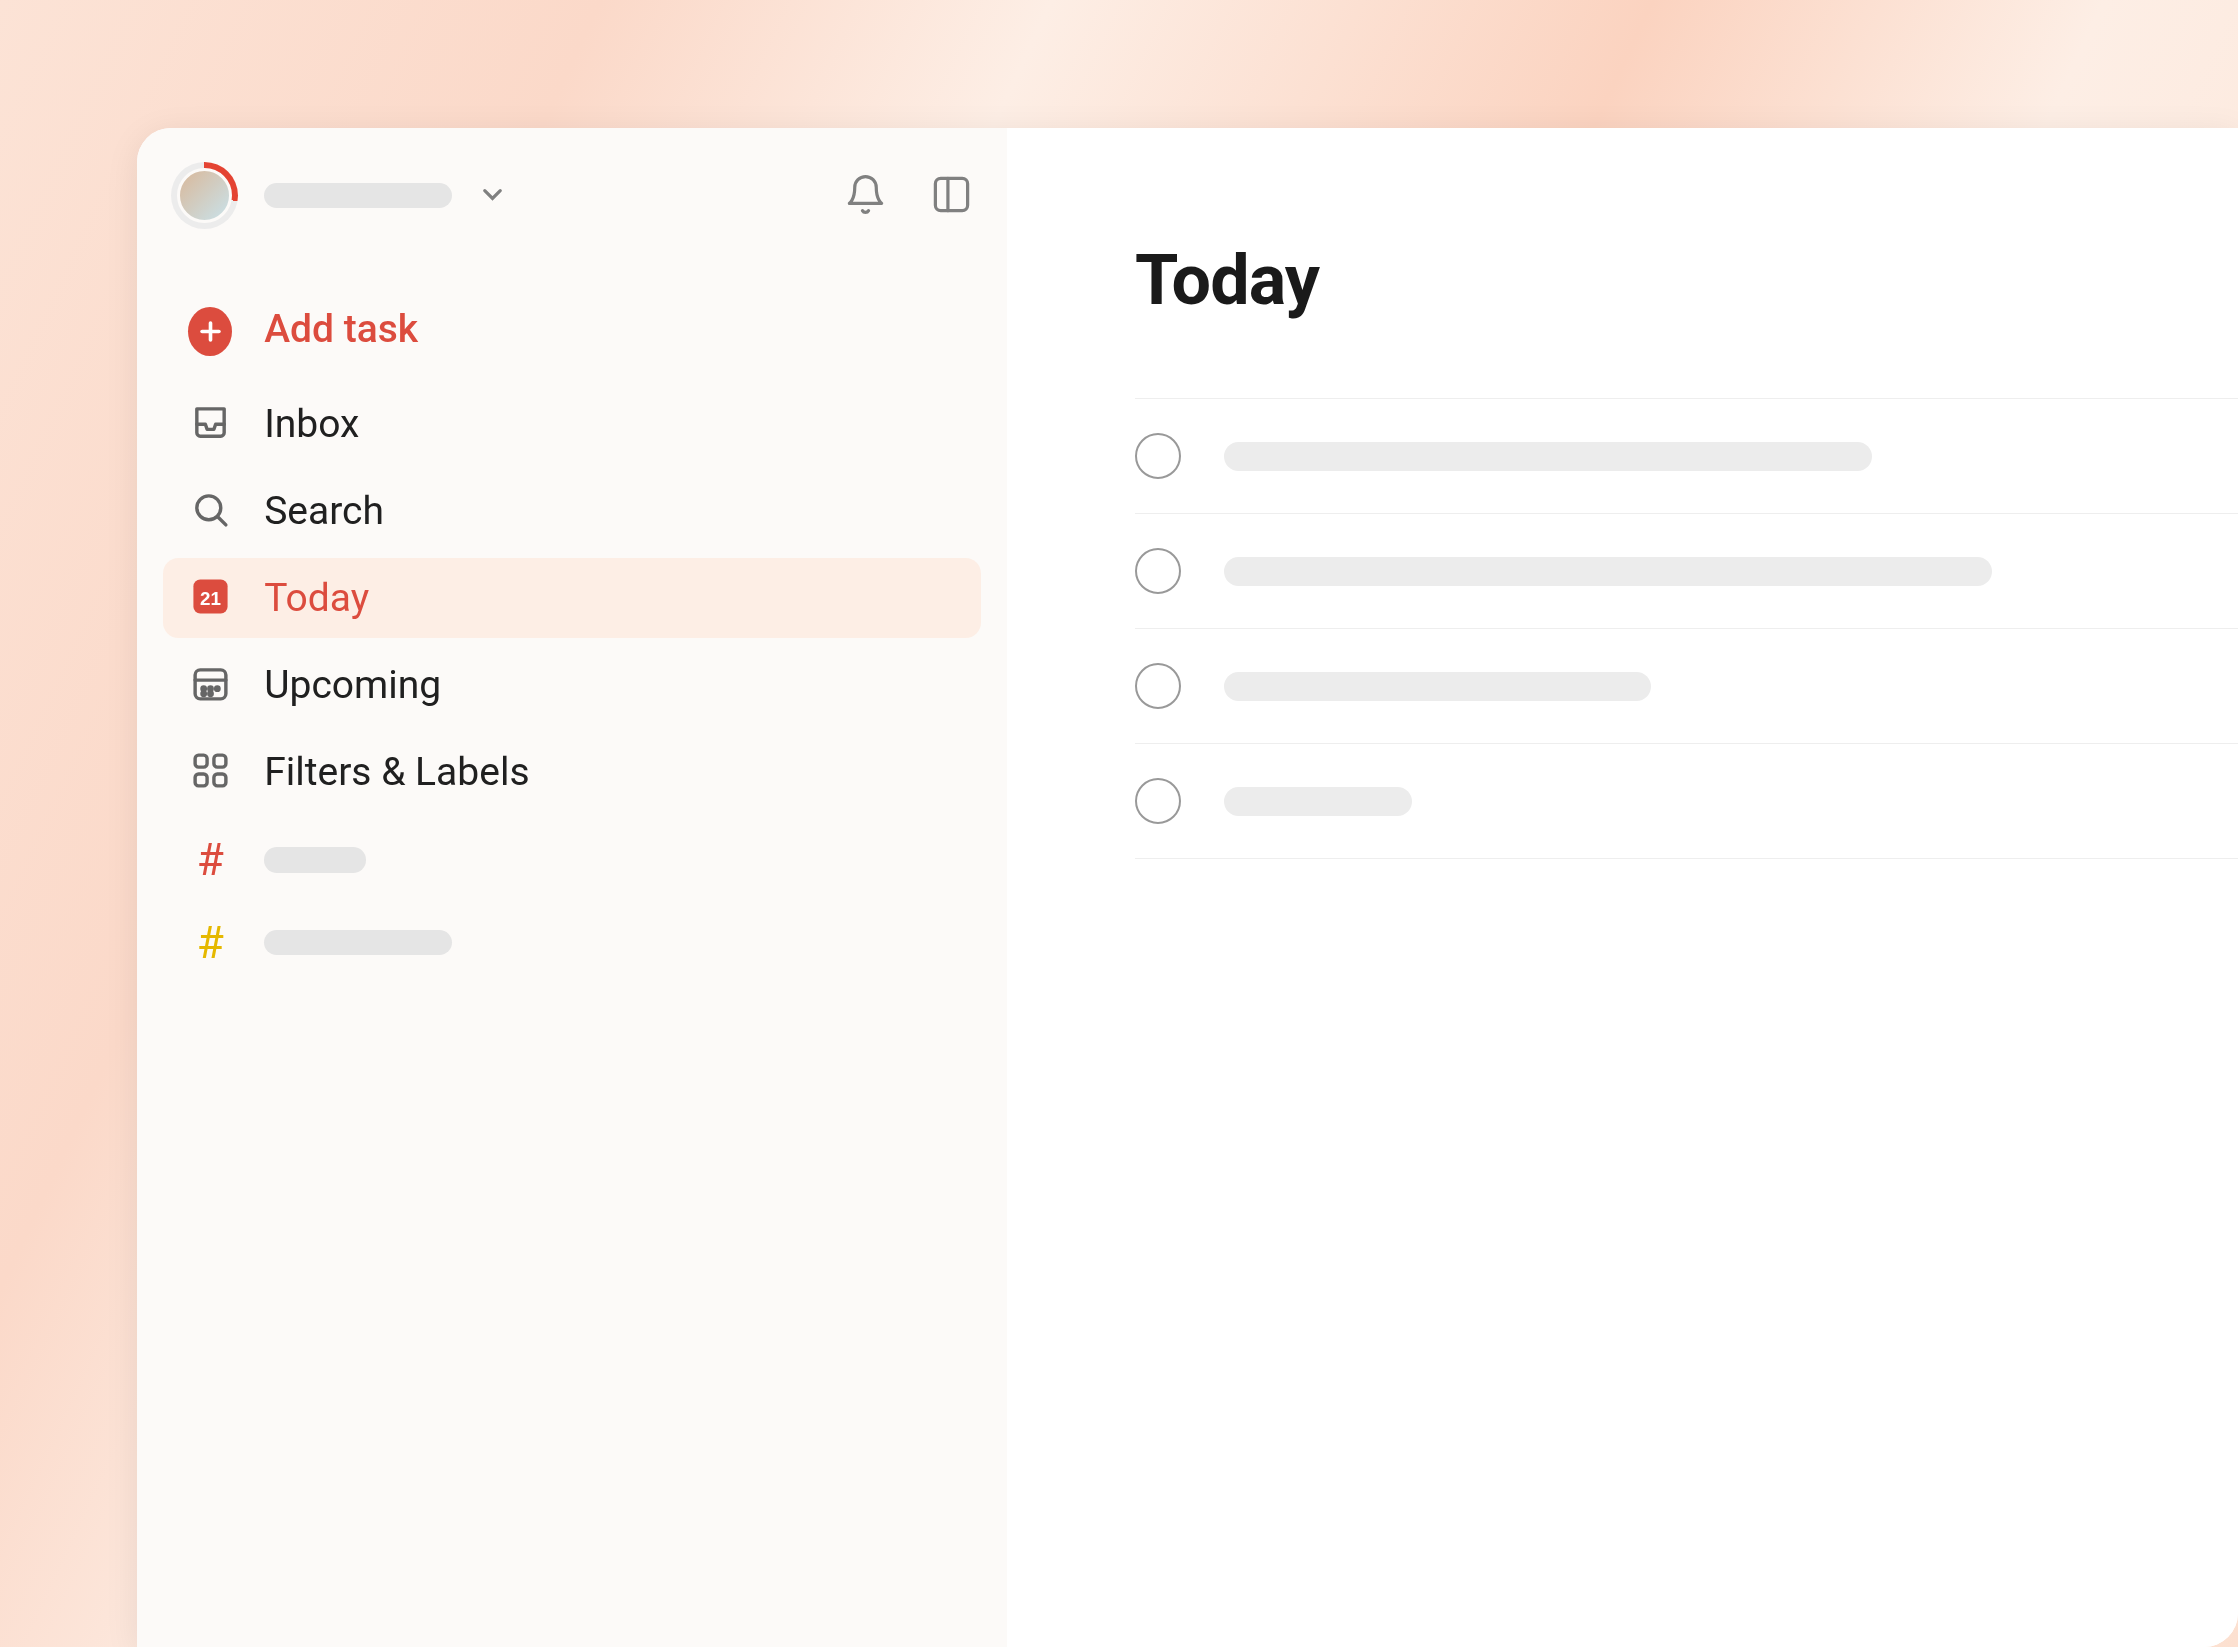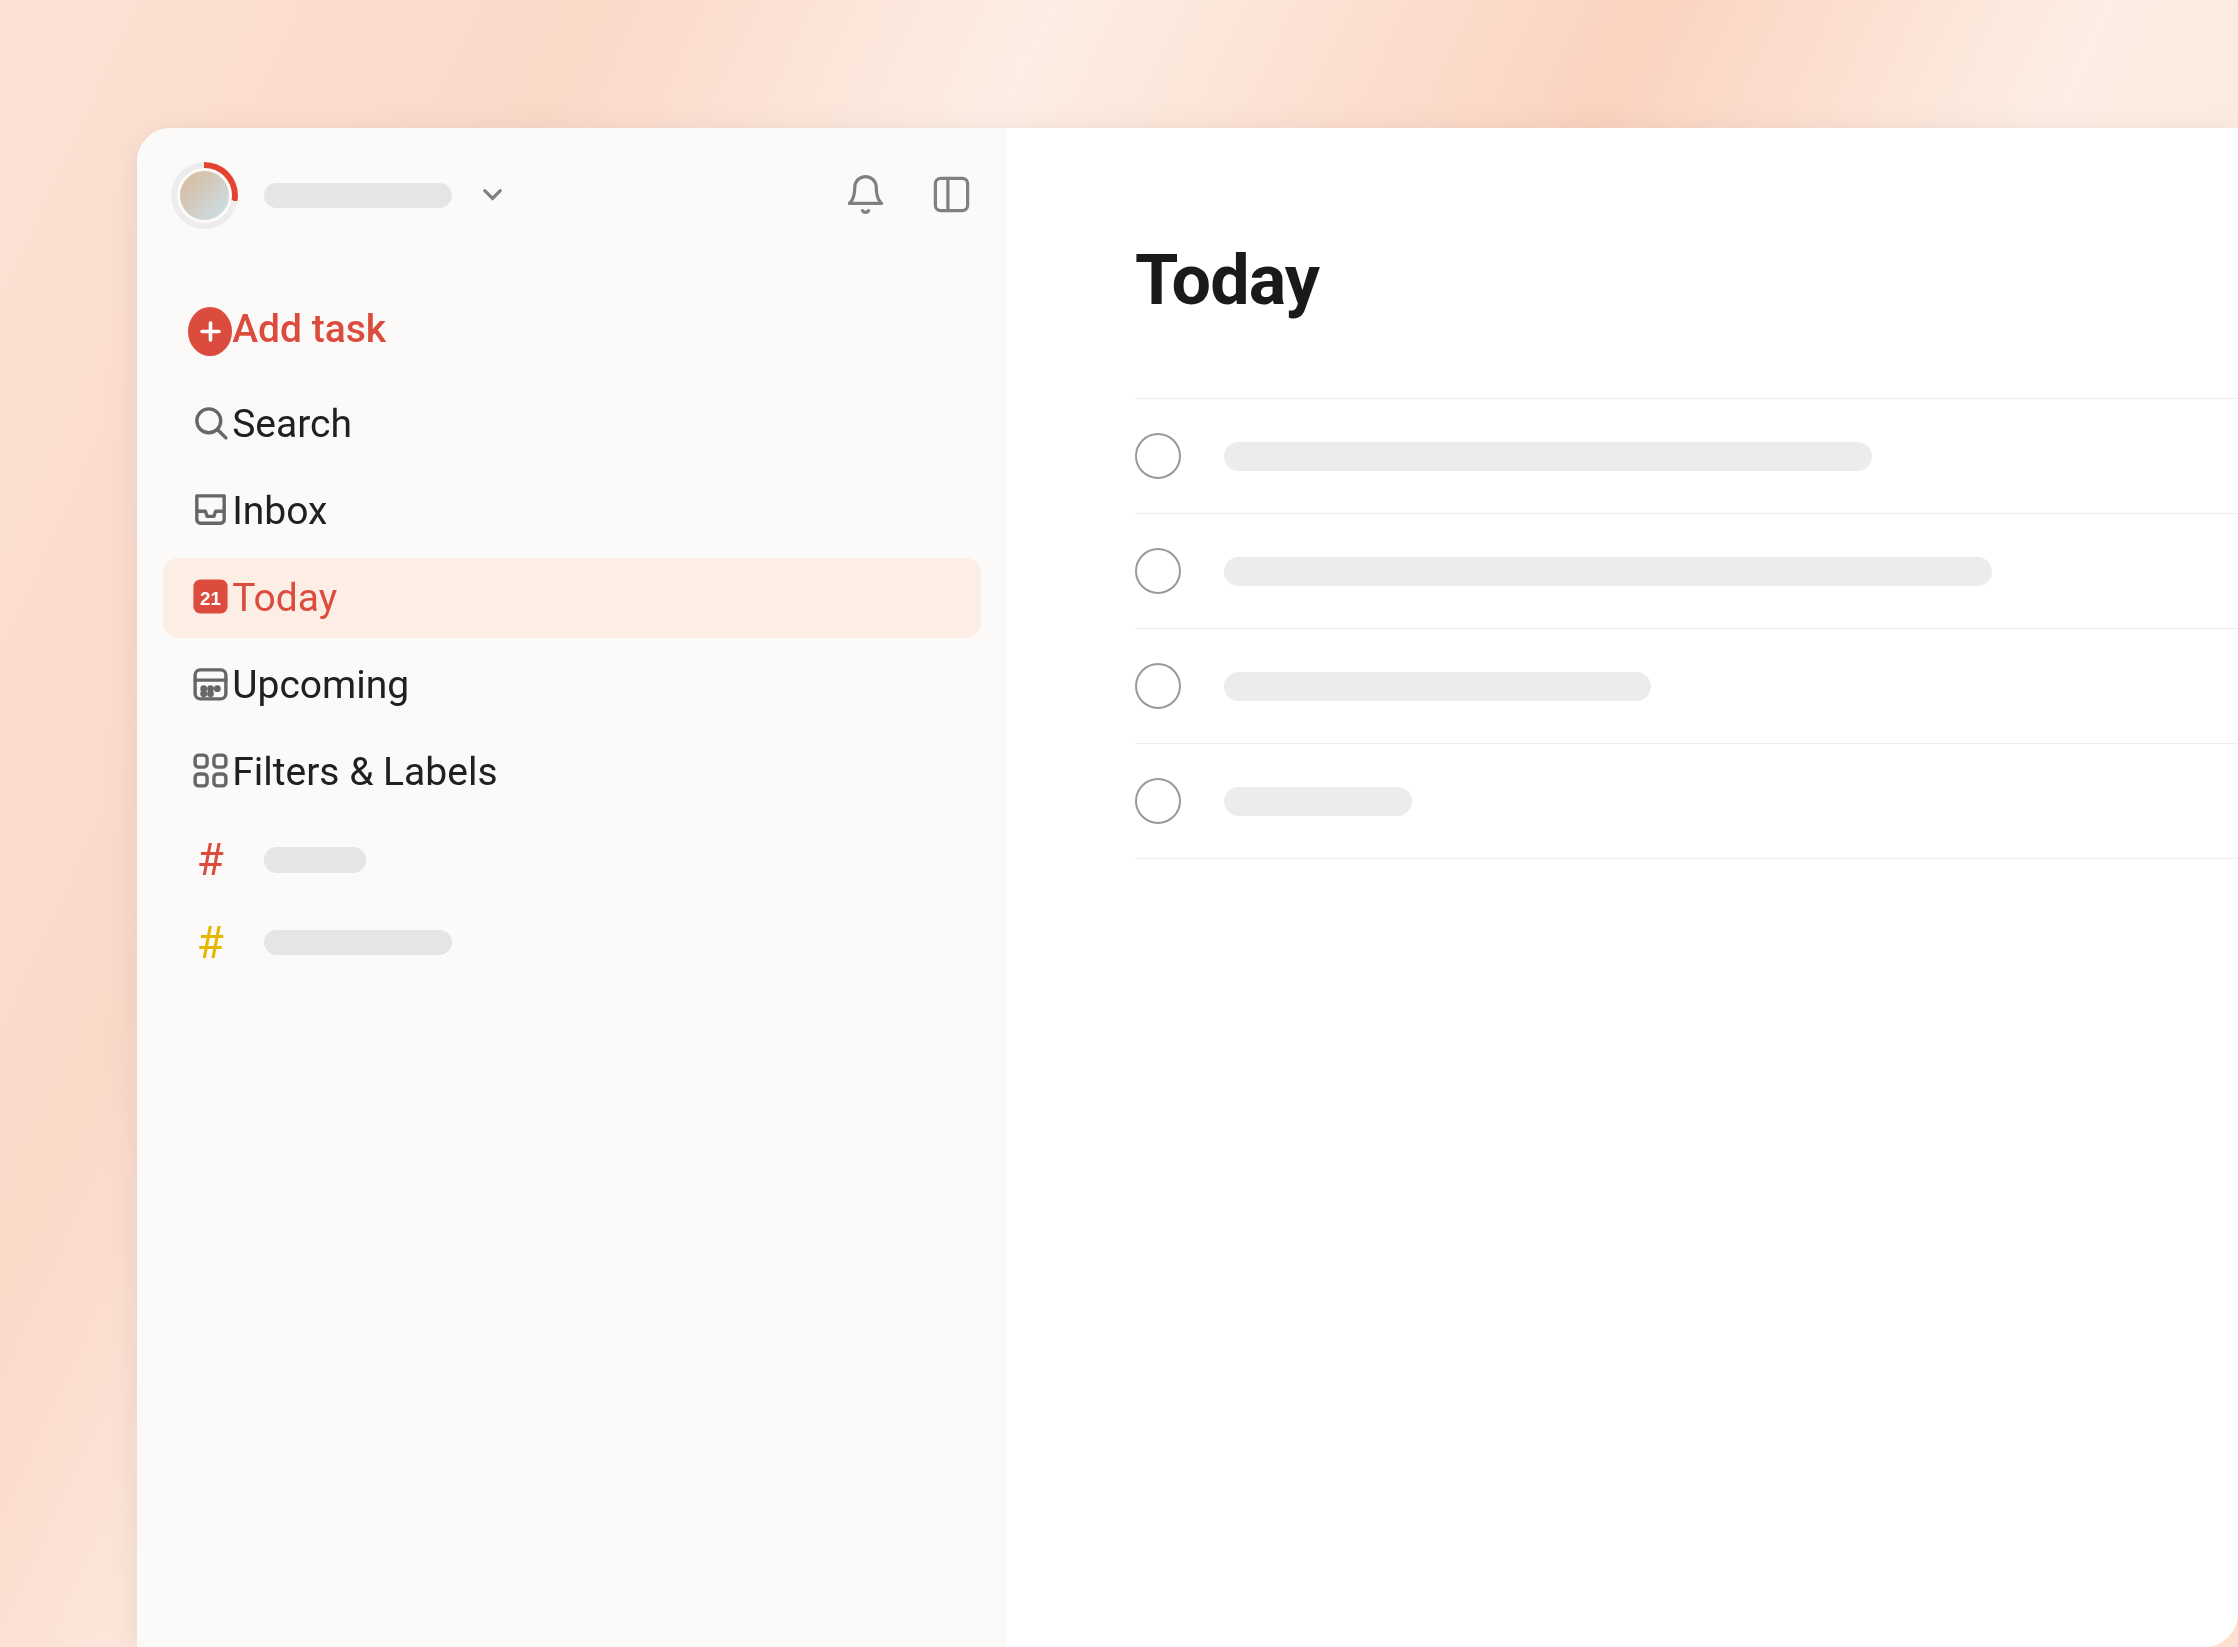--- a/index.html
+++ b/index.html
@@ -66,20 +66,21 @@
     display: flex;
     gap: 43px;
     color: #808080;
   }
   .icon-btn { cursor: pointer; }
 
   .nav { padding: 0 0 0 0; }
   .nav-item {
     display: flex;
     align-items: center;
+    gap: 32px;
     padding: 17px 25.6px;
     border-radius: 15.4px;
     font-size: 39px;
     color: #202020;
     cursor: pointer;
     margin-bottom: 6.8px;
   }
   .nav-item.add { color: #dc4c3e; font-weight: 500; margin-bottom: 15.4px;}
   .nav-item.active { background: #fdeee5; color: #dc4c3e; }
   .nav-icon { width: 44px; height: 44px; flex-shrink:0; display:flex; align-items:flex-start; justify-content:center;}
@@ -182,36 +183,36 @@
                   <line x1="12" y1="5" x2="12" y2="19"></line>
                   <line x1="5" y1="12" x2="19" y2="12"></line>
                 </svg>
             </span>
           </span>
           <span>Add task</span>
         </div>
 
         <div class="nav-item">
           <span class="nav-icon">
+            <svg width="41" height="41" viewBox="0 0 24 24" fill="none" stroke="#666" stroke-width="2" stroke-linecap="round" stroke-linejoin="round">
+                <path d="M4 4h16v14a2 2 0 0 1-2 2H6a2 2 0 0 1-2-2V4z"></path>
+                <path d="M4 13h5l1 3h4l1-3h5"></path>
+              </svg>
+          </span>
+          <span>Inbox</span>
+        </div>
+
+        <div class="nav-item">
+          <span class="nav-icon">
             <svg width="41" height="41" viewBox="0 0 24 24" fill="none" stroke="#666" stroke-width="2" stroke-linecap="round">
                 <circle cx="11" cy="11" r="7"></circle>
                 <line x1="21" y1="21" x2="16.5" y2="16.5"></line>
               </svg>
           </span>
           <span>Search</span>
-        </div>
-
-        <div class="nav-item">
-          <span class="nav-icon">
-            <svg width="41" height="41" viewBox="0 0 24 24" fill="none" stroke="#666" stroke-width="2" stroke-linecap="round" stroke-linejoin="round">
-                <path d="M4 4h16v14a2 2 0 0 1-2 2H6a2 2 0 0 1-2-2V4z"></path>
-                <path d="M4 13h5l1 3h4l1-3h5"></path>
-              </svg>
-          </span>
-          <span>Inbox</span>
         </div>
 
         <div class="nav-item active">
           <span class="nav-icon">
             <svg width="41" height="41" viewBox="0 0 24 24" style="font-size:46px">
                 <rect x="2" y="2" width="20" height="20" rx="4" fill="#dc4c3e"></rect>
                 <text x="12" y="17" font-size="11" font-weight="700" fill="#fff" text-anchor="middle" font-family="Arial">21</text>
               </svg>
           </span>
           <span>Today</span>

